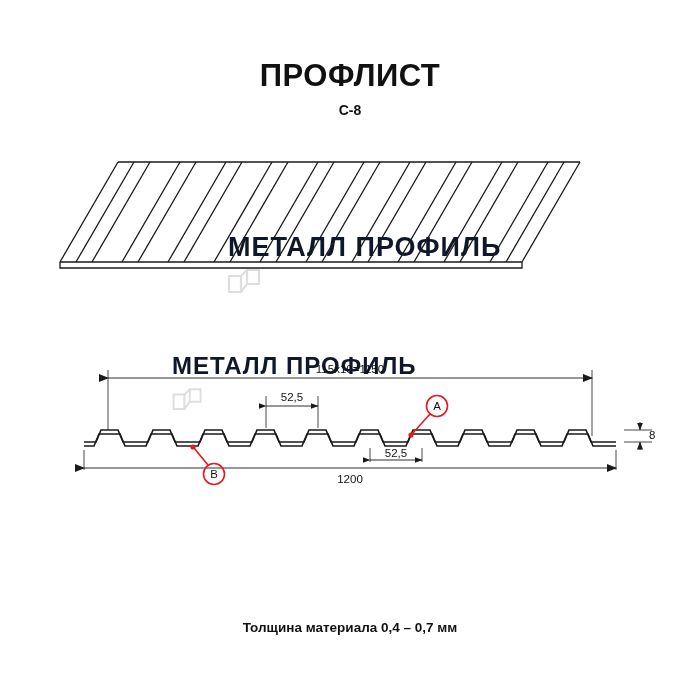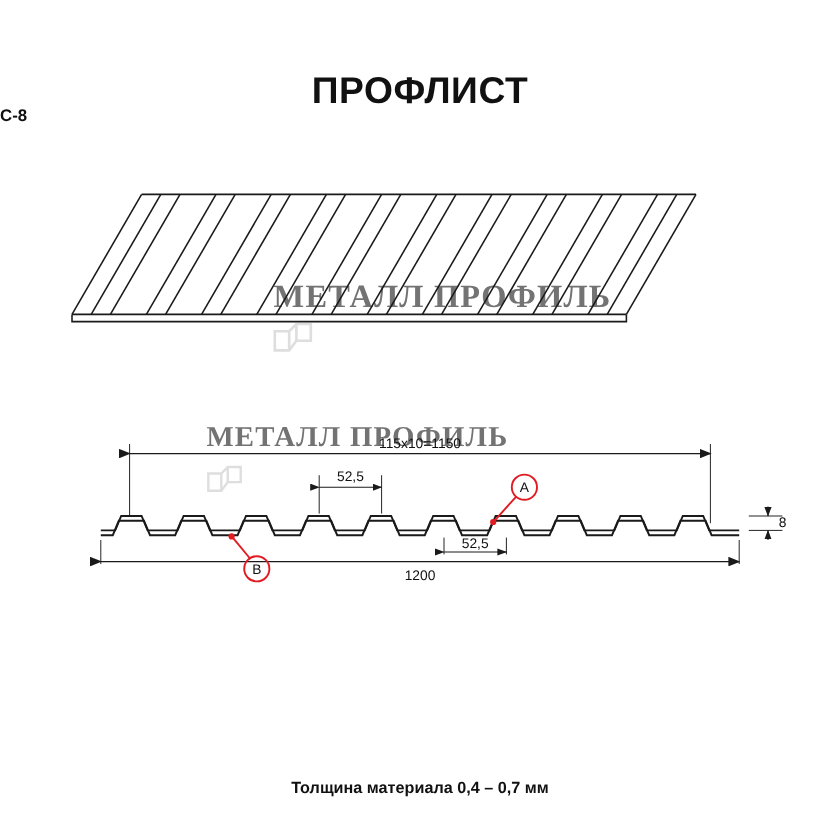--- a/index.html
+++ b/index.html
@@ -26,59 +26,58 @@
     left: 0;
     width: 700px;
     text-align: center;
     font-size: 31px;
     font-weight: bold;
     letter-spacing: 0.5px;
     color: #111111;
   }
   .subtitle {
     position: absolute;
-    top: 88px;
+    top: 102px;
     left: 0;
     width: 700px;
-    text-align: left;
+    text-align: center;
     font-size: 14px;
     font-weight: bold;
     color: #111111;
   }
   .footer-note {
     position: absolute;
     top: 620px;
     left: 0;
     width: 700px;
     text-align: center;
     font-size: 13.5px;
     font-weight: bold;
     color: #111111;
-    margin-top: 29px;
   }
   .iso-wrap {
     position: absolute;
     top: 140px;
     left: 60px;
     width: 580px;
     height: 160px;
   }
   .section-wrap {
     position: absolute;
     top: 350px;
     left: 44px;
     width: 620px;
     height: 150px;
   }
   .wm {
     position: absolute;
     pointer-events: none;
-    color: #737373;
-    font-weight: bold;
-    font-family: Liberation Serif, serif;
+    color: #0f172a;
+    font-weight: bold;
+    font-family: Liberation Sans, sans-serif;
     white-space: nowrap;
   }
   .wm1 {
     top: 232px;
     left: 228px;
     font-size: 27px;
     letter-spacing: 1px;
   }
   .wm2 {
     top: 352px;

